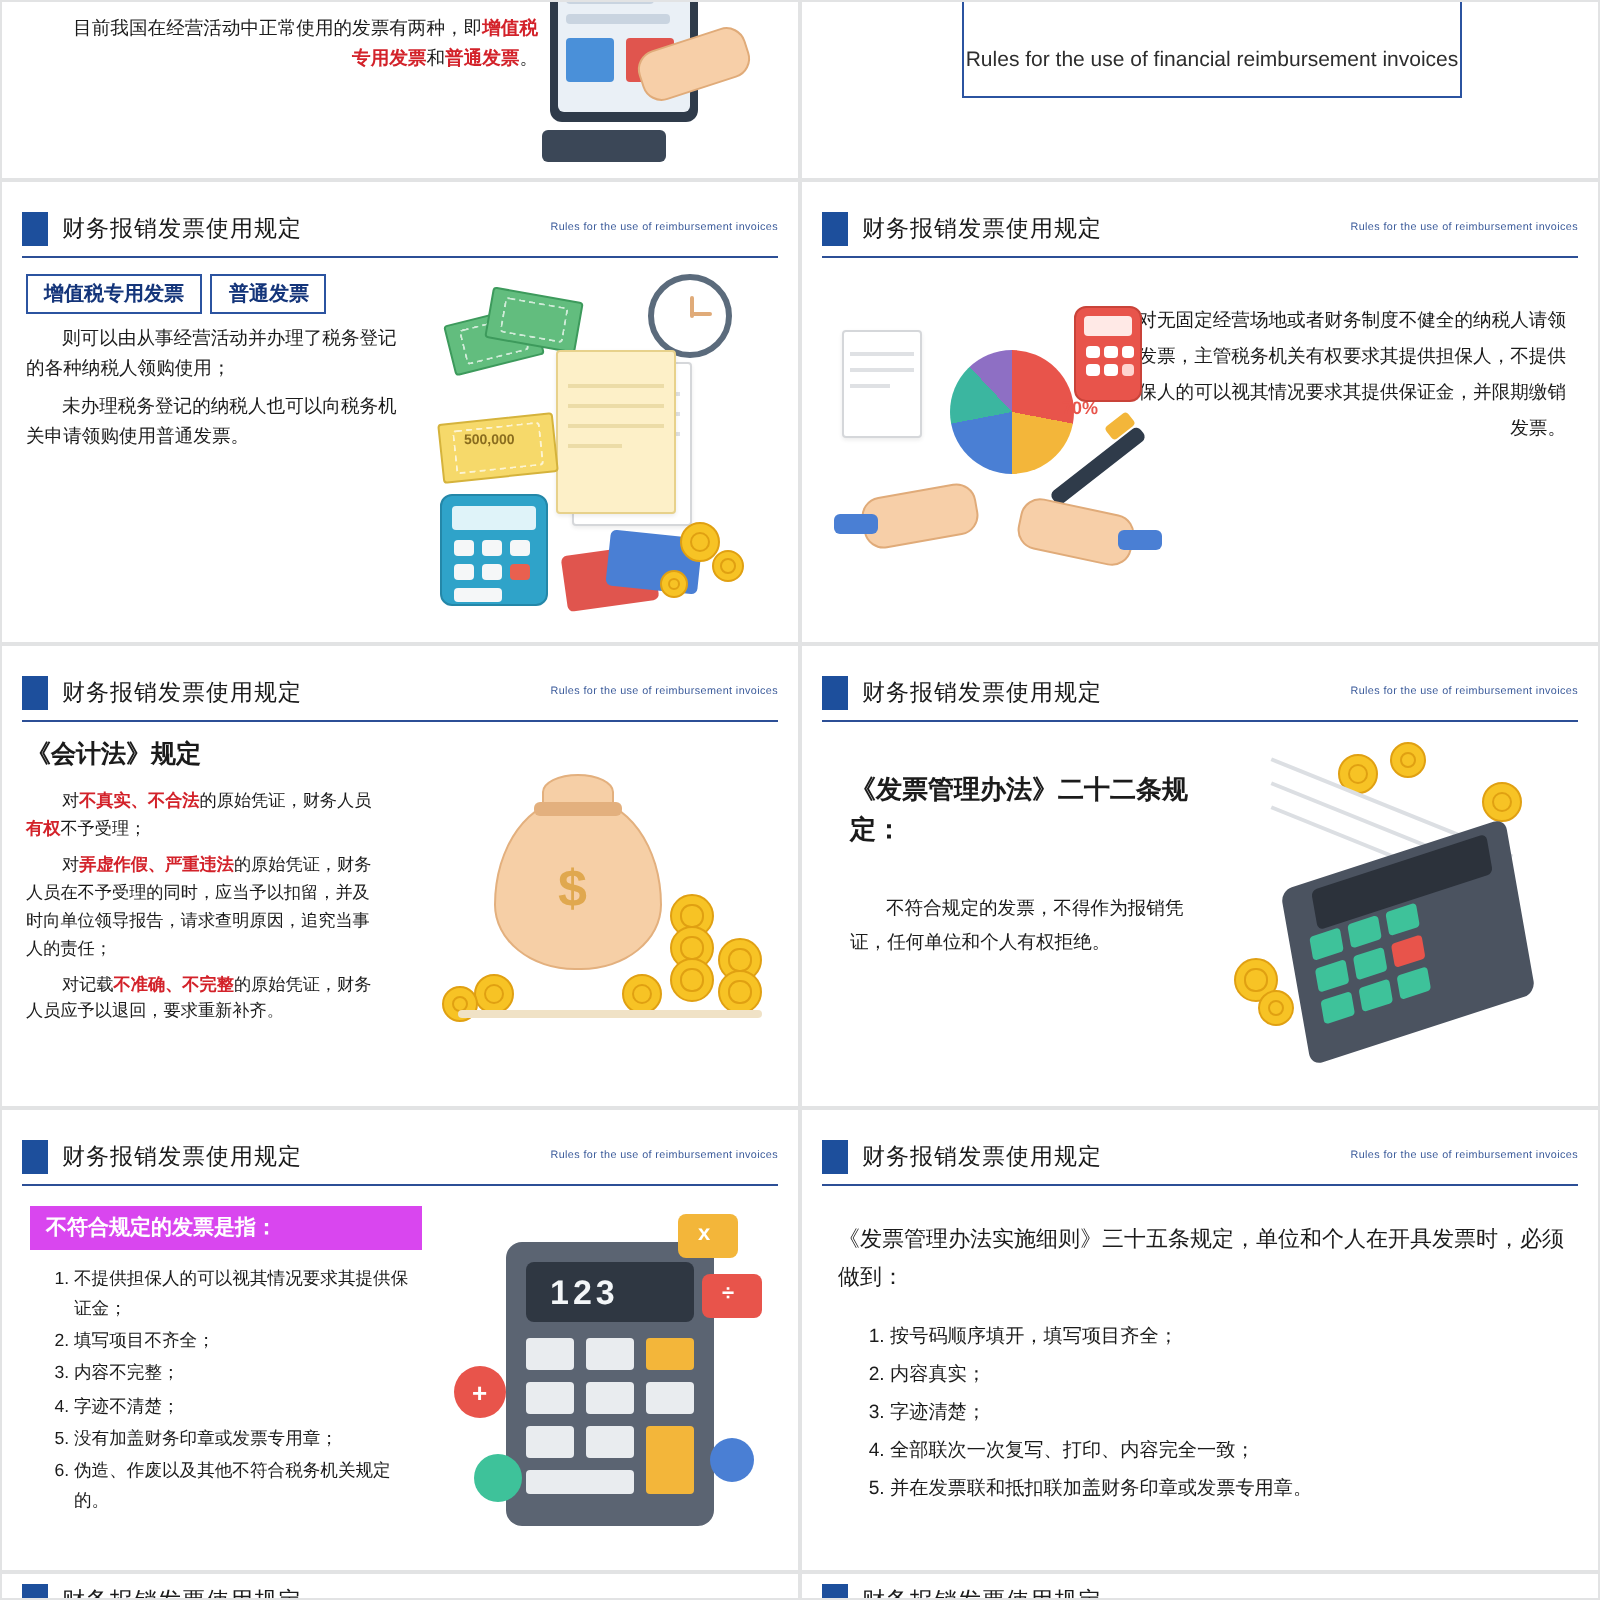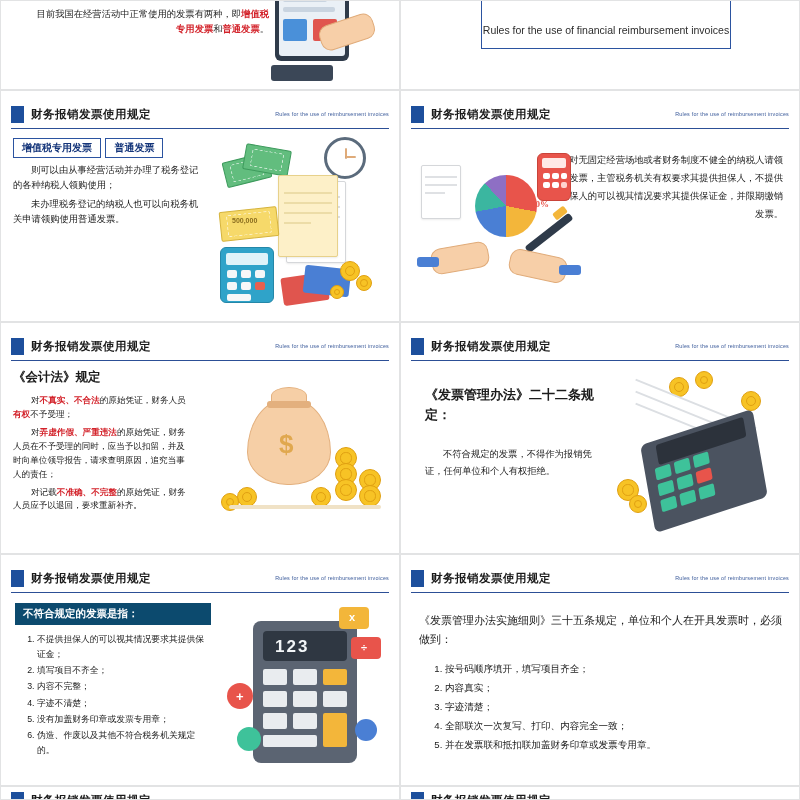--- a/index.html
+++ b/index.html
@@ -34,21 +34,21 @@
     padding: 0 10px;
   }
   .hdr .mark {
     width: 13px; height: 17px;
     background: #1d4f9c;
     margin-right: 7px;
     flex: 0 0 auto;
   }
   .hdr .h-title {
     font-size: 11.5px;
-    font-weight: bold;
+    font-weight: normal;
     color: #1a1a1a;
     letter-spacing: .5px;
   }
   .hdr .h-sub {
     margin-left: auto;
     font-size: 5.4px;
     color: #3a5a9a;
     letter-spacing: .2px;
     white-space: nowrap;
   }
@@ -80,21 +80,21 @@
     border: 1.6px solid #2b53a0;
     color: #14357a;
     font-weight: bold;
     font-size: 10px;
     padding: 2px 8px;
     margin-bottom: 5px;
     background: #fff;
   }
   .bluebar {
     display: block;
-    background: #0c4a6e;
+    background: #d946ef;
     color: #fff;
     font-weight: bold;
     font-size: 10.5px;
     padding: 4px 8px;
     margin-bottom: 7px;
     width: 100%;
   }
   .ttl {
     font-size: 12.5px;
     font-weight: bold;
@@ -303,21 +303,21 @@
       <div class="mark"></div>
       <div class="h-title">财务报销发票使用规定</div>
       <div class="h-sub">Rules for the use of reimbursement invoices</div>
     </div>
     <div class="hdr-rule"></div>
 
     <div class="body right" style="top:60px; right:16px; width:224px;">
       <p class="p" style="line-height:1.95;">但对无固定经营场地或者财务制度不健全的纳税人请领购发票，主管税务机关有权要求其提供担保人，不提供担保人的可以视其情况要求其提供保证金，并限期缴销发票。</p>
     </div>
 
-    <div class="art" style="left:12px; top:56px; width:170px; height:160px;font-family:Liberation Serif, serif;">
+    <div class="art" style="left:12px; top:56px; width:170px; height:160px;">
       <div class="pie" style="left:62px; top:28px; width:62px; height:62px; background:conic-gradient(#e8544b 0 28%, #f3b63a 28% 50%, #4a7fd4 50% 72%, #3bb6a0 72% 88%, #8e6fc4 88% 100%);"></div>
       <div style="position:absolute; left:118px; top:52px; font-size:9px; font-weight:bold; color:#e8544b;">70%</div>
       <div class="doc" style="left:8px; top:18px; width:40px; height:54px;">
         <div class="ln" style="top:10px;"></div>
         <div class="ln" style="top:18px;"></div>
         <div class="ln" style="top:26px; right:40%;"></div>
       </div>
       <div class="calcbody" style="left:124px; top:6px; width:34px; height:48px; background:#e8544b; border:1.5px solid #c94339;">
         <div style="position:absolute; left:4px; top:4px; right:4px; height:10px; background:#ffe9e6; border-radius:2px;"></div>
         <div class="key" style="left:5px; top:19px; width:7px; height:6px; background:#fff;"></div>

